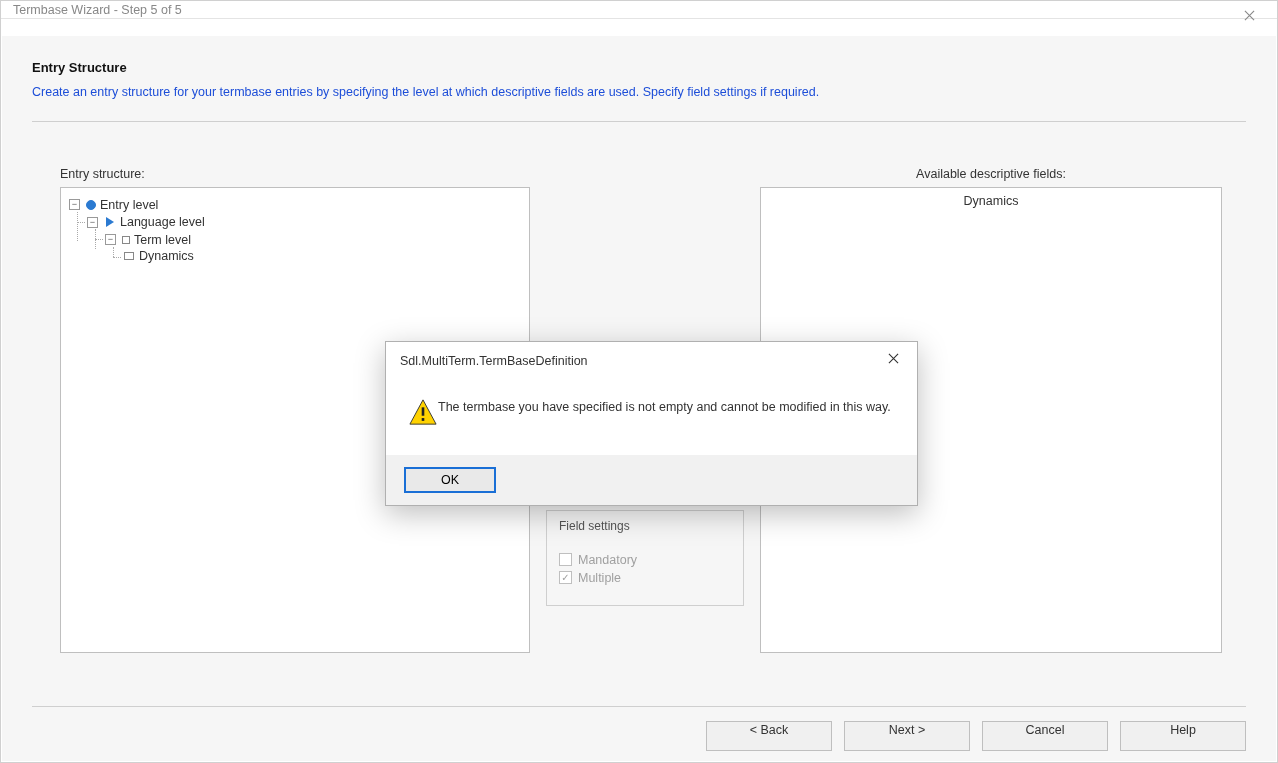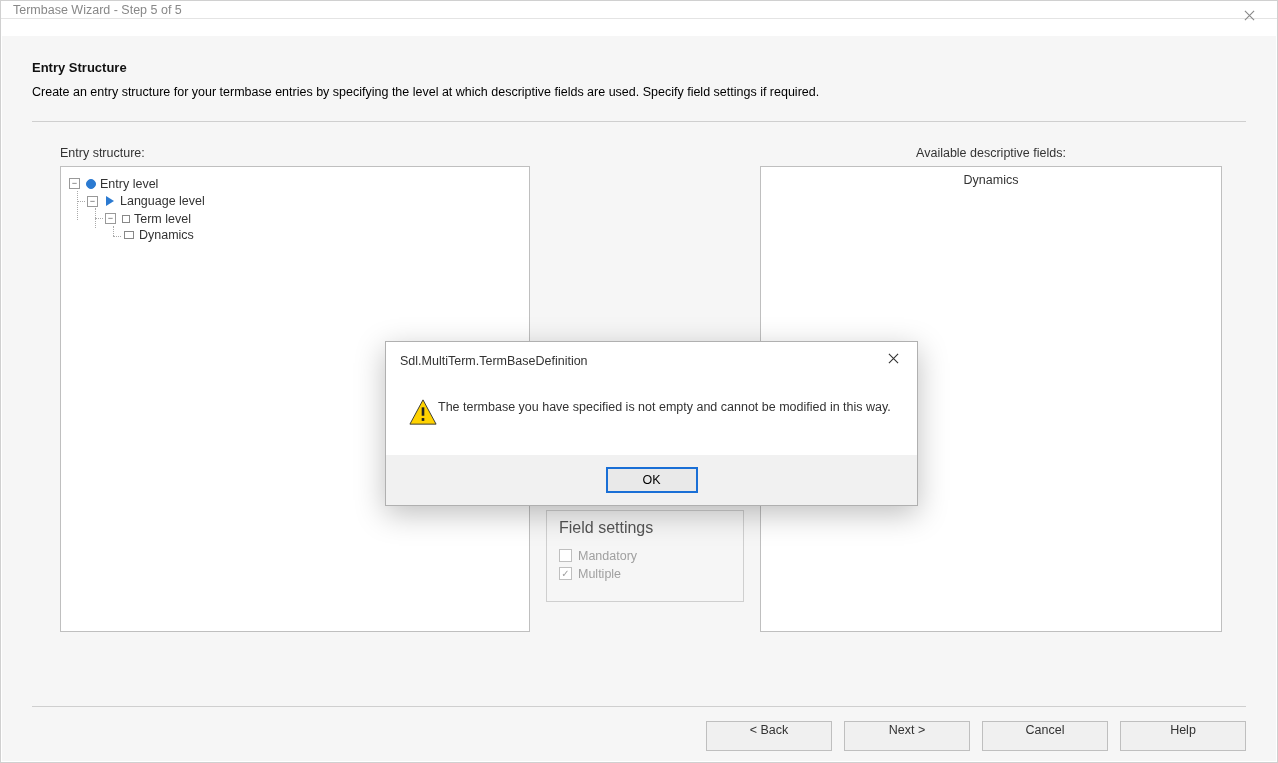--- a/index.html
+++ b/index.html
@@ -44,41 +44,42 @@
     padding: 24px 30px 12px 30px;
   }
   .heading {
     font-weight: 700;
     font-size: 13px;
     color: #111;
     margin-bottom: 10px;
   }
   .subheading {
     font-size: 12.5px;
-    color: #000000;
+    color: #1d4ed8;
     margin-bottom: 22px;
   }
   .hr {
     border: none;
     border-top: 1px solid #cfcfcf;
     margin: 0 0 24px 0;
   }
   .cols {
     display: flex;
     align-items: flex-start;
     gap: 0;
     padding-left: 28px;
   }
   .col-left { width: 470px; }
   .col-mid  { width: 230px; padding: 0 16px; }
   .col-right{ flex: 1; padding-right: 24px; text-align: center; }
   .label {
     font-size: 12.5px;
     margin-bottom: 6px;
     color: #333;
+    margin-top: 21px;
   }
   .listbox {
     height: 466px;
     border: 1px solid #bfbfbf;
     background: #fff;
     padding: 6px 6px;
     overflow: auto;
     font-size: 12.5px;
   }
   
@@ -113,23 +114,23 @@
   .ti-circle { width:10px;height:10px;border-radius:50%;background:#2b7ad1;border:1px solid #2b7ad1;display:inline-block; }
   .ti-play svg path { fill:#2b7ad1; }
   .ti-square { width:8px;height:8px;border:1px solid #888;display:inline-block;background:#fff; }
   .ti-field svg rect { fill:#fff; stroke:#888; }
   .fieldset {
     border: 1px solid #cfcfcf;
     padding: 10px 12px 16px 12px;
     margin-top: 364px;
   }
   .fieldset .legend {
-    font-size: 16px;
+    font-size: 12px;
     color: #555;
-    margin: -2px 0 12px 0;
+    margin: -2px 0 20px 0;
   }
   .chk {
     display: flex; align-items: flex-start; gap: 6px;
     color: #a0a0a0;
     font-size: 12.5px;
     margin: 4px 0;
   }
   .chk .box {
     width: 13px; height: 13px;
     border: 1px solid #bfbfbf;
@@ -186,21 +187,21 @@
     display: flex; 
     background: #fff;
     font-size: 12.5px;
     color: #333;
   }
   .modal .m-body .warn svg { width: 30px; height: 28px; }
   .modal .m-body .msg { line-height: 1.5; }
   .modal .m-foot {
     background: #f1f1f1;
     padding: 12px 18px;
-    display: flex; justify-content: center;
+    display: flex; justify-content: flex-start;
   }
   .modal .m-foot .okbtn {
     width: 92px; height: 26px;
     border: 2px solid #1a6fd6;
     background: #e9e9e9;
     font-size: 12.5px;
     display:inline-flex;align-items:center;justify-content:center;
   }
 </style>
 </head>

